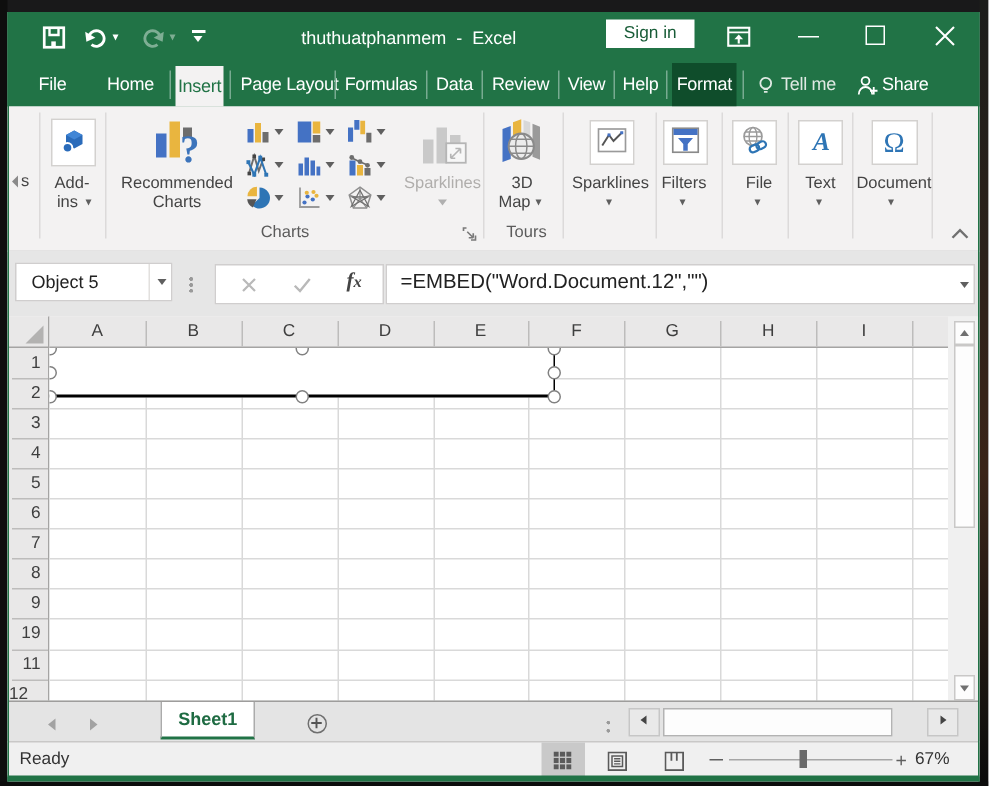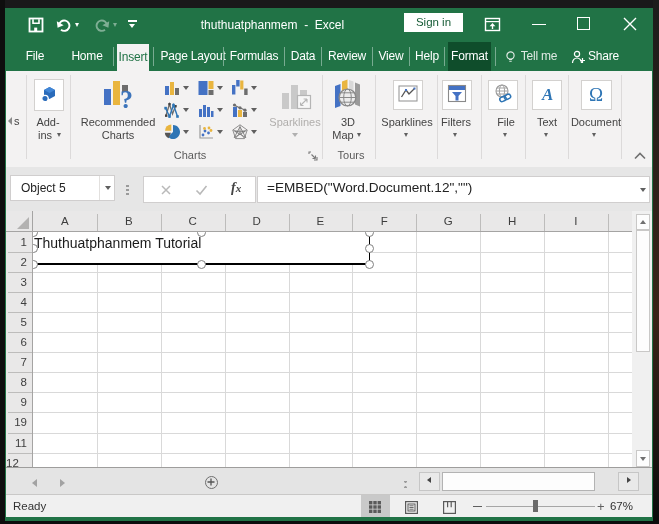--- a/index.html
+++ b/index.html
@@ -384,21 +384,20 @@
         <div class="cline" style="left:0;top:60.15px;width:598.7px;height:1px"></div>
         <div class="cline" style="left:0;top:80.20px;width:598.7px;height:1px"></div>
         <div class="cline" style="left:0;top:100.25px;width:598.7px;height:1px"></div>
         <div class="cline" style="left:0;top:120.30px;width:598.7px;height:1px"></div>
         <div class="cline" style="left:0;top:140.35px;width:598.7px;height:1px"></div>
         <div class="cline" style="left:0;top:160.40px;width:598.7px;height:1px"></div>
         <div class="cline" style="left:0;top:180.45px;width:598.7px;height:1px"></div>
         <div class="cline" style="left:0;top:200.50px;width:598.7px;height:1px"></div>
         <div class="cline" style="left:0;top:220.55px;width:598.7px;height:1px"></div>
         <div class="ab" id="obj" style="left:0;top:0;width:336.5px;height:33px;background:#fff;border-right:1.3px solid #000;border-bottom:2px solid #000;box-sizing:border-box"></div>
-        <div class="ab" style="left:1px;top:2.5px;font-size:14px;color:#1b1b1b">Thuthuatphanmem Tutorial</div>
         <div class="handle" style="left:-4.5px;top:-4.5px"></div>
         <div class="handle" style="left:163.5px;top:-4.5px"></div>
         <div class="handle" style="left:331.5px;top:-4.5px"></div>
         <div class="handle" style="left:-4.5px;top:11.5px"></div>
         <div class="handle" style="left:331.5px;top:11.5px"></div>
         <div class="handle" style="left:-4.5px;top:27.5px"></div>
         <div class="handle" style="left:163.5px;top:27.5px"></div>
         <div class="handle" style="left:331.5px;top:27.5px"></div>
       </div>
 
@@ -407,20 +406,21 @@
         <div class="ab" style="left:3px;top:5px;width:0;height:0;border-left:3.5px solid transparent;border-right:3.5px solid transparent;border-bottom:4.5px solid #707070"></div>
       </div>
       <div class="ab" style="left:631px;top:19px;width:13.5px;height:122px;background:#fdfdfd;border:1px solid #c9c8c7;box-sizing:border-box"></div>
       <div class="ab" style="left:631px;top:239px;width:13.5px;height:16.5px;background:#fdfdfd;border:1px solid #c9c8c7;box-sizing:border-box">
         <div class="ab" style="left:3px;top:6px;width:0;height:0;border-left:3.5px solid transparent;border-right:3.5px solid transparent;border-top:4.5px solid #707070"></div>
       </div>
     </div>
     <div class="ab" id="sheettabs">
       <div class="ab" style="left:27px;top:10.5px;width:0;height:0;border-top:4.5px solid transparent;border-bottom:4.5px solid transparent;border-right:5.5px solid #a2a2a2"></div>
       <div class="ab" style="left:55px;top:10.5px;width:0;height:0;border-top:4.5px solid transparent;border-bottom:4.5px solid transparent;border-left:5.5px solid #a2a2a2"></div>
+      <div class="ab" style="left:102px;top:0;width:63px;height:24.5px;background:#fff;border-left:1px solid #ababab;border-right:1px solid #ababab;border-bottom:2.5px solid #217346;box-sizing:border-box;font-size:12px;font-weight:bold;color:#1e6b42;text-align:center;line-height:23px">Sheet1</div>
       <div class="ab" style="left:200px;top:8px;width:13px;height:13px;border:1.4px solid #6f6f6f;border-radius:50%;box-sizing:border-box">
         <svg class="ab" style="left:1.2px;top:1.2px" width="8" height="8" viewBox="0 0 8 8">
             <path d="M4 0.5 V7.5 M0.5 4 H7.5" stroke="#555" stroke-width="1.3"></path>
           </svg>
       </div>
       <div class="ab" style="left:399px;top:12px;width:3px;height:9px;background:radial-gradient(circle 1.2px at 1.5px 1.8px,#9a9a9a 1.1px,transparent 1.3px),radial-gradient(circle 1.2px at 1.5px 7.2px,#9a9a9a 1.1px,transparent 1.3px)"></div>
       <div class="ab" style="left:414px;top:3.5px;width:21px;height:19px;background:#e9e9e9;border:1px solid #c6c6c6;box-sizing:border-box">
         <div class="ab" style="left:6.5px;top:4.5px;width:0;height:0;border-top:3.5px solid transparent;border-bottom:3.5px solid transparent;border-right:4.5px solid #444"></div>
       </div>
       <div class="ab" style="left:437px;top:3.5px;width:153px;height:19px;background:#fdfdfd;border:1px solid #b3b3b3;box-sizing:border-box"></div>

